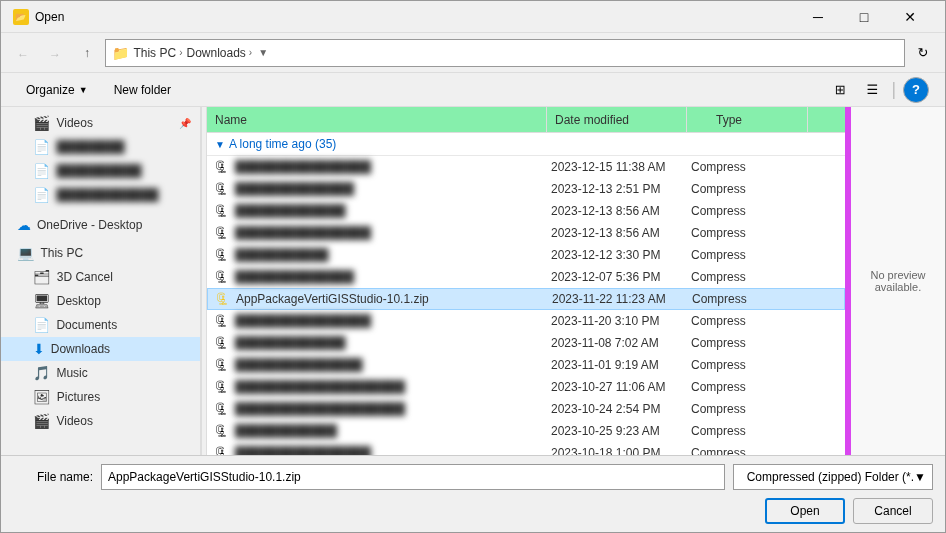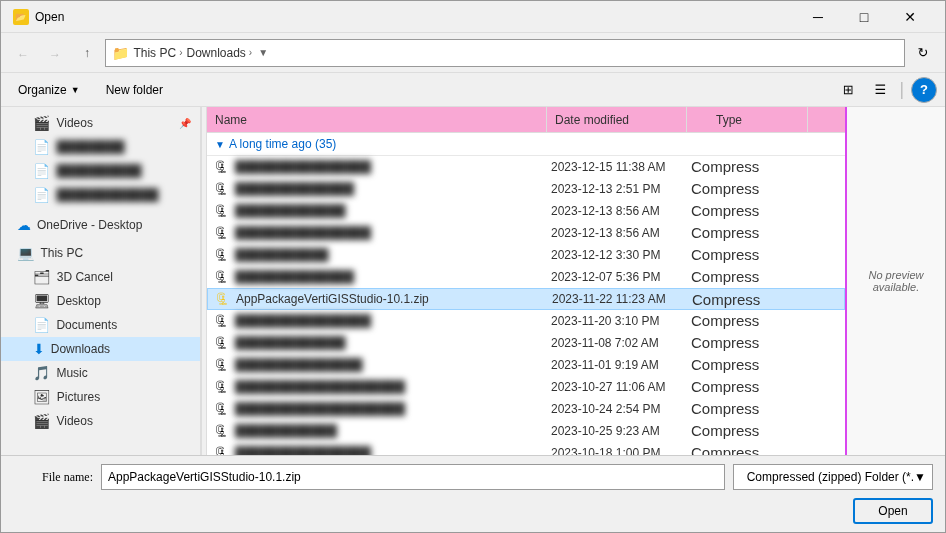--- a/index.html
+++ b/index.html
@@ -98,21 +98,21 @@
     }
     .search-box input {
       border: none; outline: none; font-size: 12px;
       background: transparent; flex: 1; color: #666;
     }
     .search-icon-btn { color: #666; font-size: 13px; }
 
     
     .toolbar {
       background: #f0f0f0;
-      padding: 3px 8px;
+      padding: 3px 16px;
       display: flex;
       align-items: center;
       gap: 8px;
       height: 34px;
       border-bottom: 1px solid #ddd;
     }
     .toolbar-btn {
       padding: 3px 8px; height: 26px;
       border: 1px solid transparent; background: transparent;
       border-radius: 3px; cursor: pointer;
@@ -189,21 +189,21 @@
 
     .file-list-container {
       flex: 1;
       display: flex;
       flex-direction: column;
       overflow: hidden;
     }
 
     .file-list-header {
       display: flex; align-items: center;
-      background: #f9a8d4;
+      background: #86efac;
       border-bottom: 1px solid #ddd;
       height: 26px;
       padding: 0;
     }
     .col-header {
       padding: 0 8px; font-size: 12px; color: #333;
       cursor: pointer; height: 26px; display: flex; align-items: center;
       border-right: 1px solid #ddd;
     }
     .col-name { width: 340px; }
@@ -232,45 +232,44 @@
       display: flex; align-items: center;
       height: 22px; padding: 0;
       cursor: pointer;
       border-bottom: 1px solid transparent;
     }
     .file-row.selected { background: #cce8ff; border: 1px solid #99d1ff; }
 
     .file-icon { width: 20px; height: 22px; display: flex; align-items: center; justify-content: center; font-size: 12px; flex-shrink: 0; margin-left: 4px; }
     .file-name { width: 316px; font-size: 12px; color: #333; overflow: hidden; text-overflow: ellipsis; white-space: nowrap; padding: 0 4px; }
     .file-date { width: 140px; font-size: 12px; color: #333; padding: 0 4px; }
-    .file-type { width: 100px; font-size: 15px; color: #333; padding: 0 4px; overflow: hidden; text-overflow: ellipsis; white-space: nowrap; }
+    .file-type { width: 100px; font-size: 12px; color: #333; padding: 0 4px; overflow: hidden; text-overflow: ellipsis; white-space: nowrap; }
 
     
     .preview-pane {
       width: 100px;
       background: #f8f8f8;
-      border-left: 2px solid #d946ef;
+      border-left: 6px solid #d946ef;
       display: flex; flex-direction: column;
       align-items: center; justify-content: center;
       font-size: 11px; color: #666; text-align: center;
       padding: 8px;
-      font-style: italic;
     }
 
     
     .bottom-bar {
       background: #f0f0f0;
       border-top: 1px solid #ccc;
       padding: 8px 12px;
       display: flex; flex-direction: column; gap: 8px;
     }
     .file-name-row {
       display: flex; align-items: center; gap: 8px;
     }
-    .file-name-label { width: 80px; text-align: right; font-size: 12px; flex-shrink: 0; font-family: Liberation Serif, serif; }
+    .file-name-label { width: 80px; text-align: right; font-size: 12px; flex-shrink: 0; }
     .file-name-input {
       flex: 1; height: 26px;
       border: 1px solid #999; background: white;
       padding: 0 6px; font-size: 12px;
     }
     .file-type-select {
       width: 200px; height: 26px;
       border: 1px solid #999; background: white;
       padding: 0 6px; font-size: 12px;
       display: flex; align-items: center; justify-content: flex-end;
@@ -520,16 +519,17 @@
     <div class="file-name-row">
       <span class="file-name-label">File name:</span>
       <input class="file-name-input" type="text" value="AppPackageVertiGISStudio-10.1.zip" style="">
       <div class="file-type-select">
         <span>Compressed (zipped) Folder (*.</span>
         <span>▼</span>
       </div>
     </div>
     <div class="action-row">
       <button class="action-btn primary">Open</button>
+      <button class="action-btn">Cancel</button>
     </div>
   </div>
 
 </div>
 
 </body></html>

